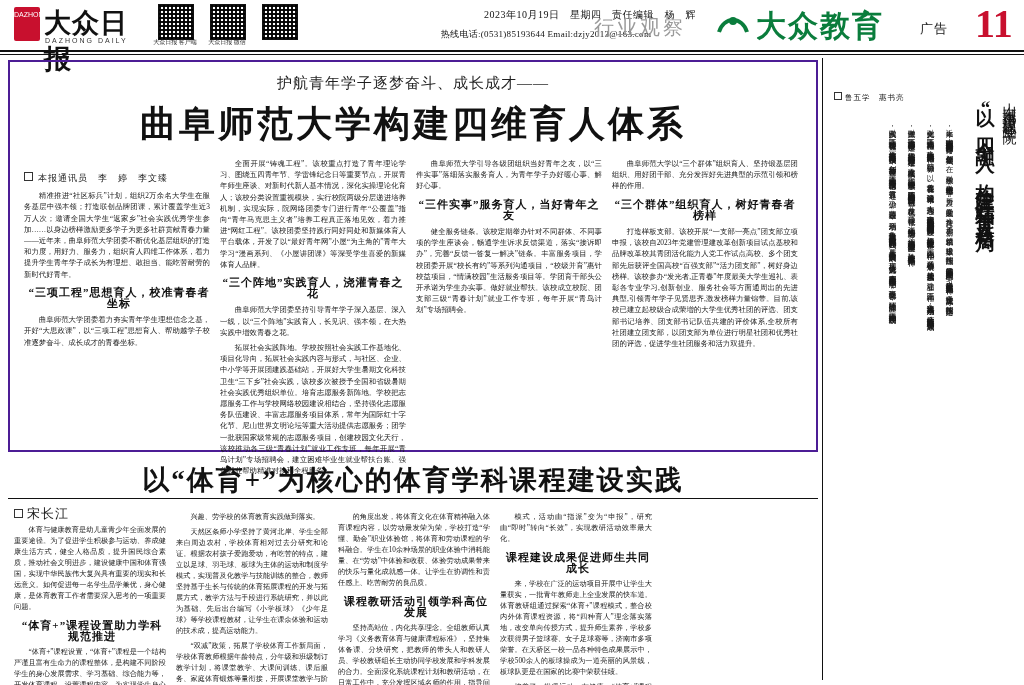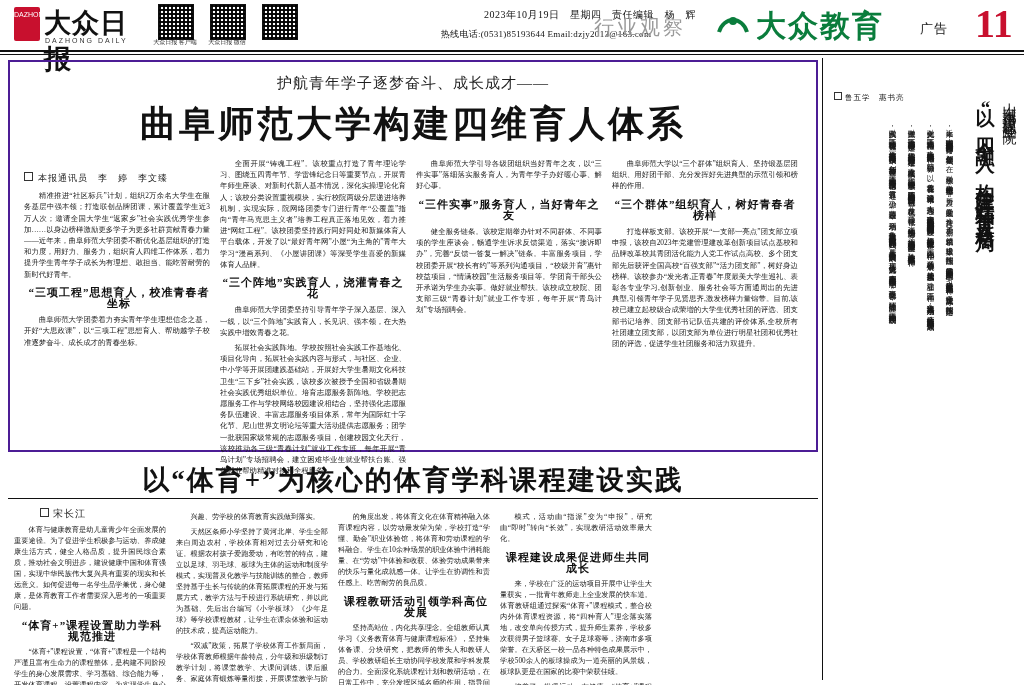--- a/index.html
+++ b/index.html
@@ -99,21 +99,21 @@
 
   
   .headline2{
     position:absolute;left:8px;top:462px;width:810px;text-align:center;
     font-size:27px;font-weight:bold;letter-spacing:2px;color:#111;
   }
   .rule-mid{position:absolute;left:8px;top:498px;width:810px;height:1px;background:#111;}
   .cols2{position:absolute;left:14px;top:508px;width:800px;height:172px;display:flex;gap:10px;}
   .col2{width:152px;font-size:7.2px;line-height:11px;text-align:justify;color:#1a1a1a;}
   .col2 p{margin:4px 0 4px 0;text-indent:2em;}
-  .byline2{font-size:10px;letter-spacing:1px;text-indent:0;margin-bottom:6px;margin-left:26px;}
+  .byline2{font-size:13px;letter-spacing:1px;text-indent:0;margin-bottom:6px;}
   .byline2 .sq{display:inline-block;width:7px;height:7px;border:1px solid #333;margin-right:4px;}
 
   
   .vdivider{position:absolute;left:822px;top:58px;width:1px;height:622px;background:#111;}
   .right-col{position:absolute;left:830px;top:62px;width:190px;height:618px;margin-top:28px;}
   .v-title{
     position:absolute;right:2px;top:2px;
     writing-mode:vertical-rl;text-orientation:upright;
     font-size:14px;letter-spacing:3px;color:#111;font-weight:normal;
   }

